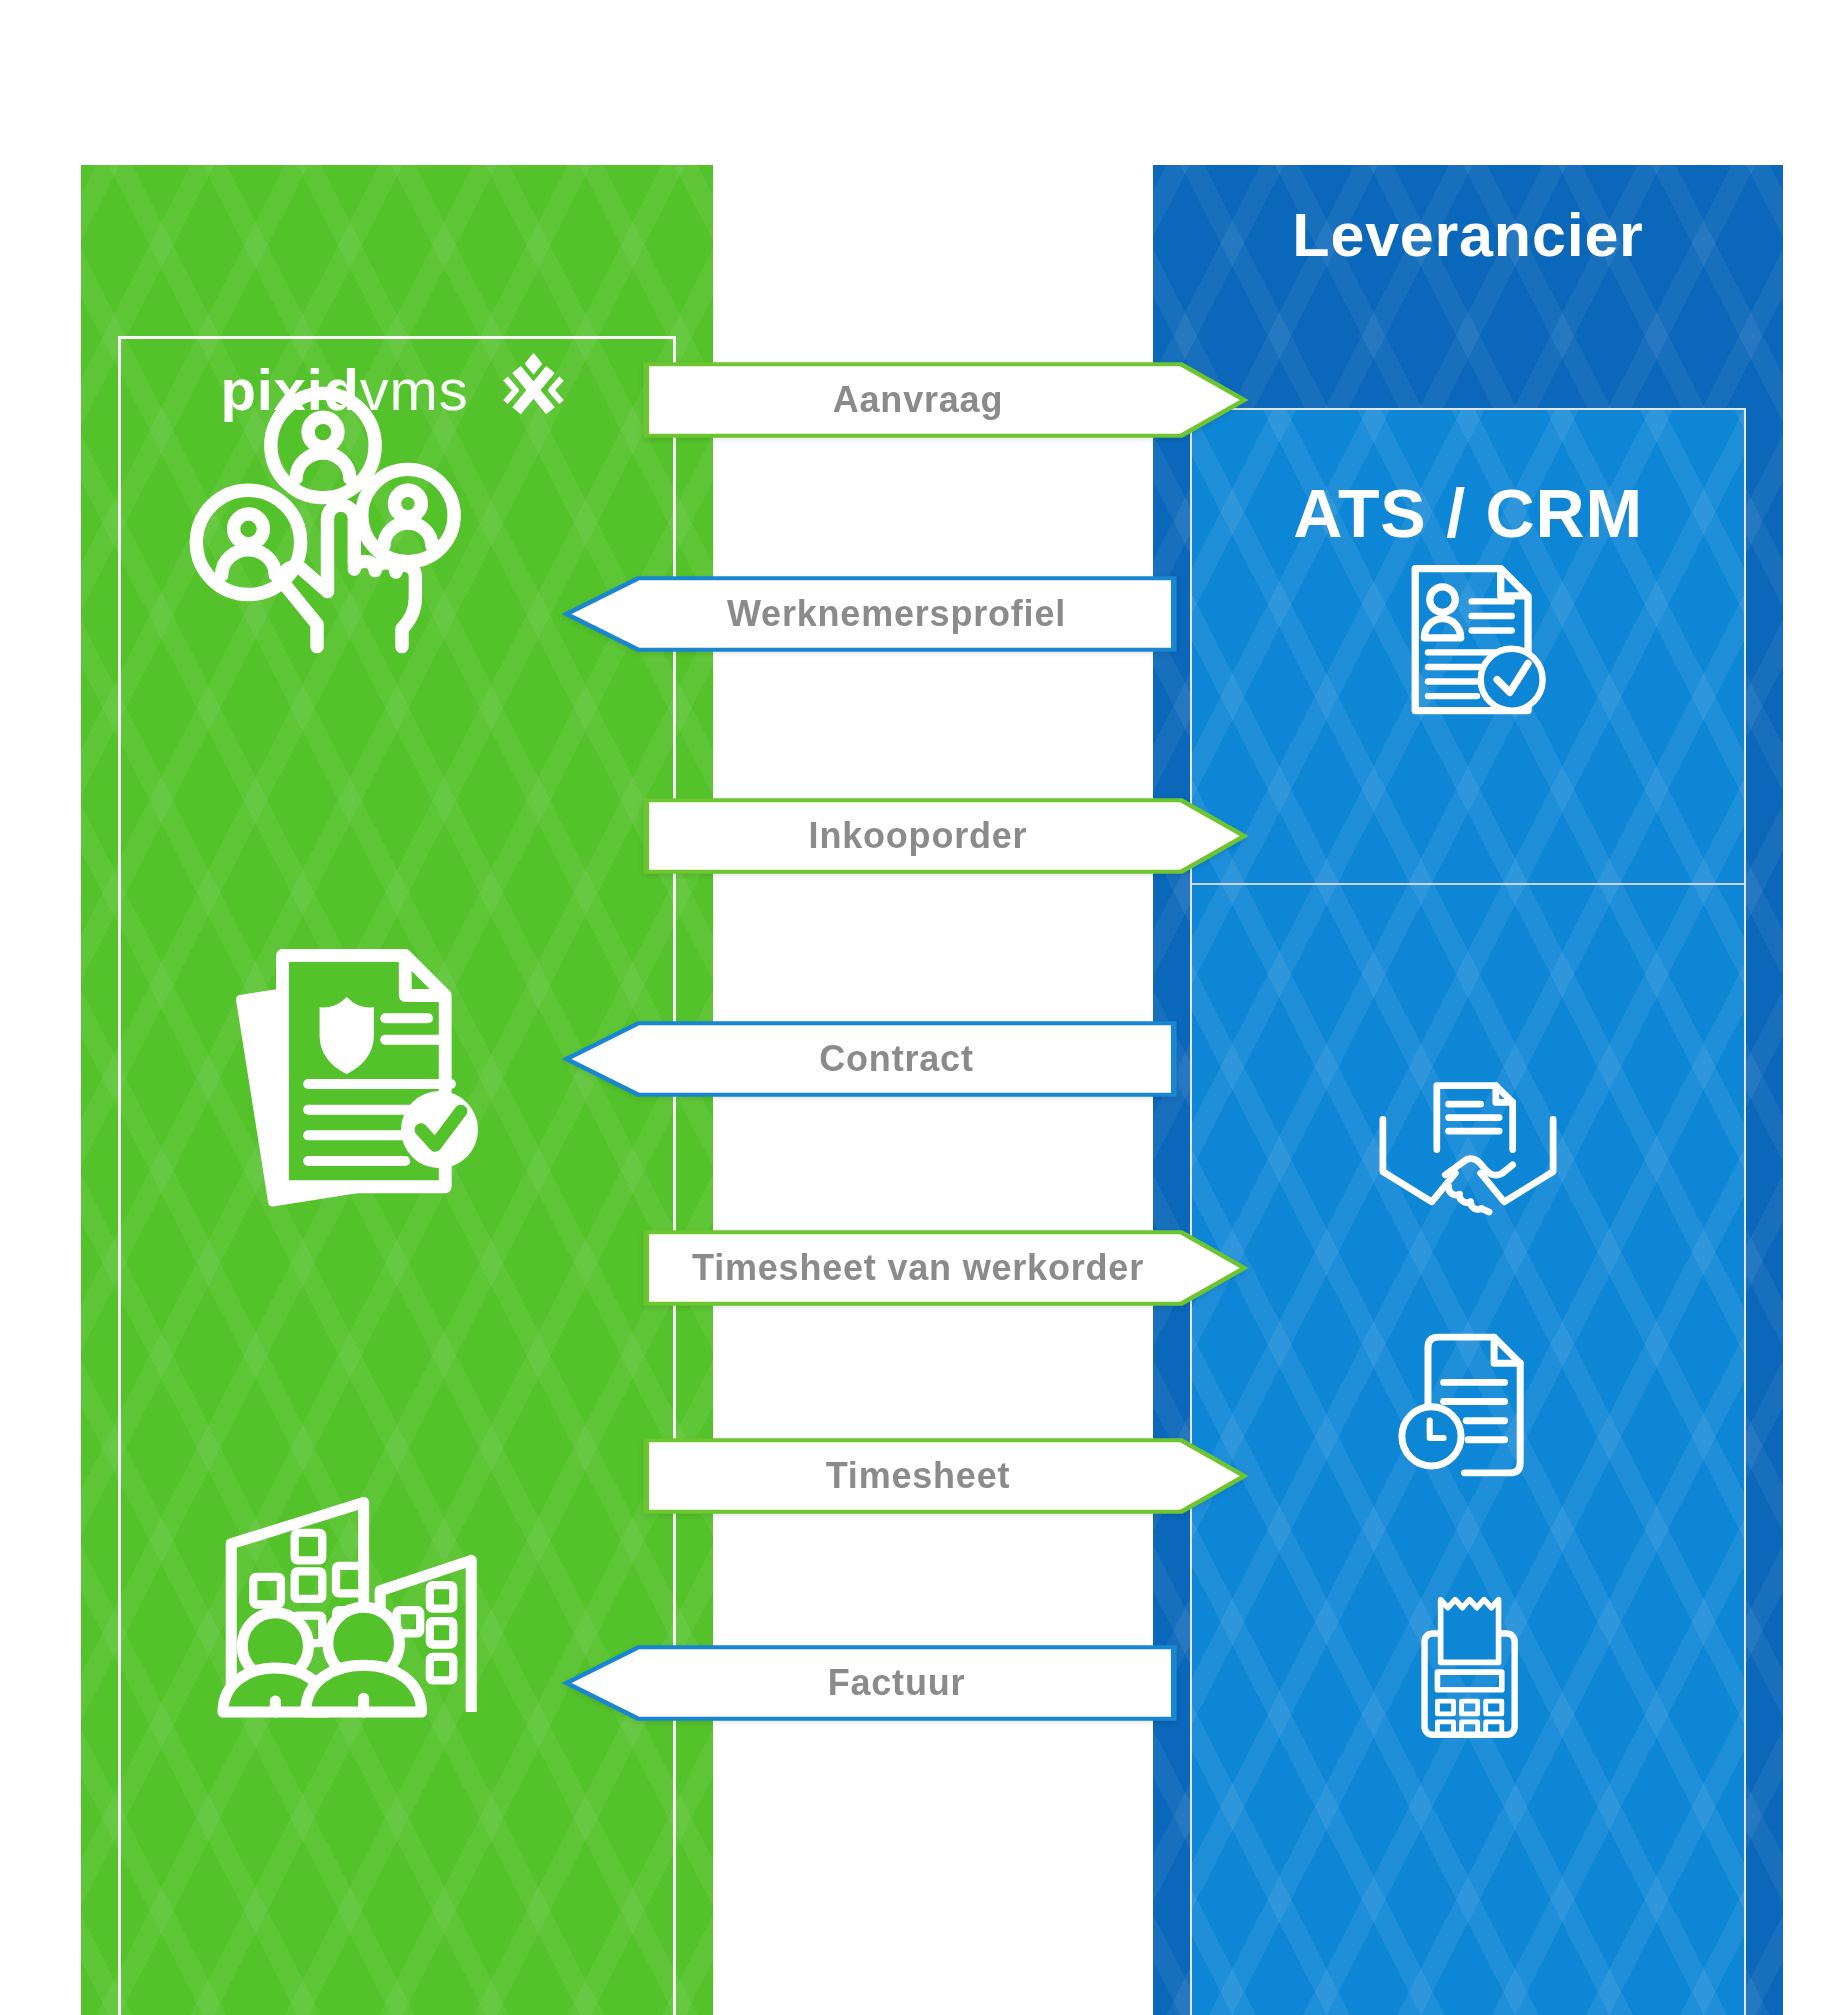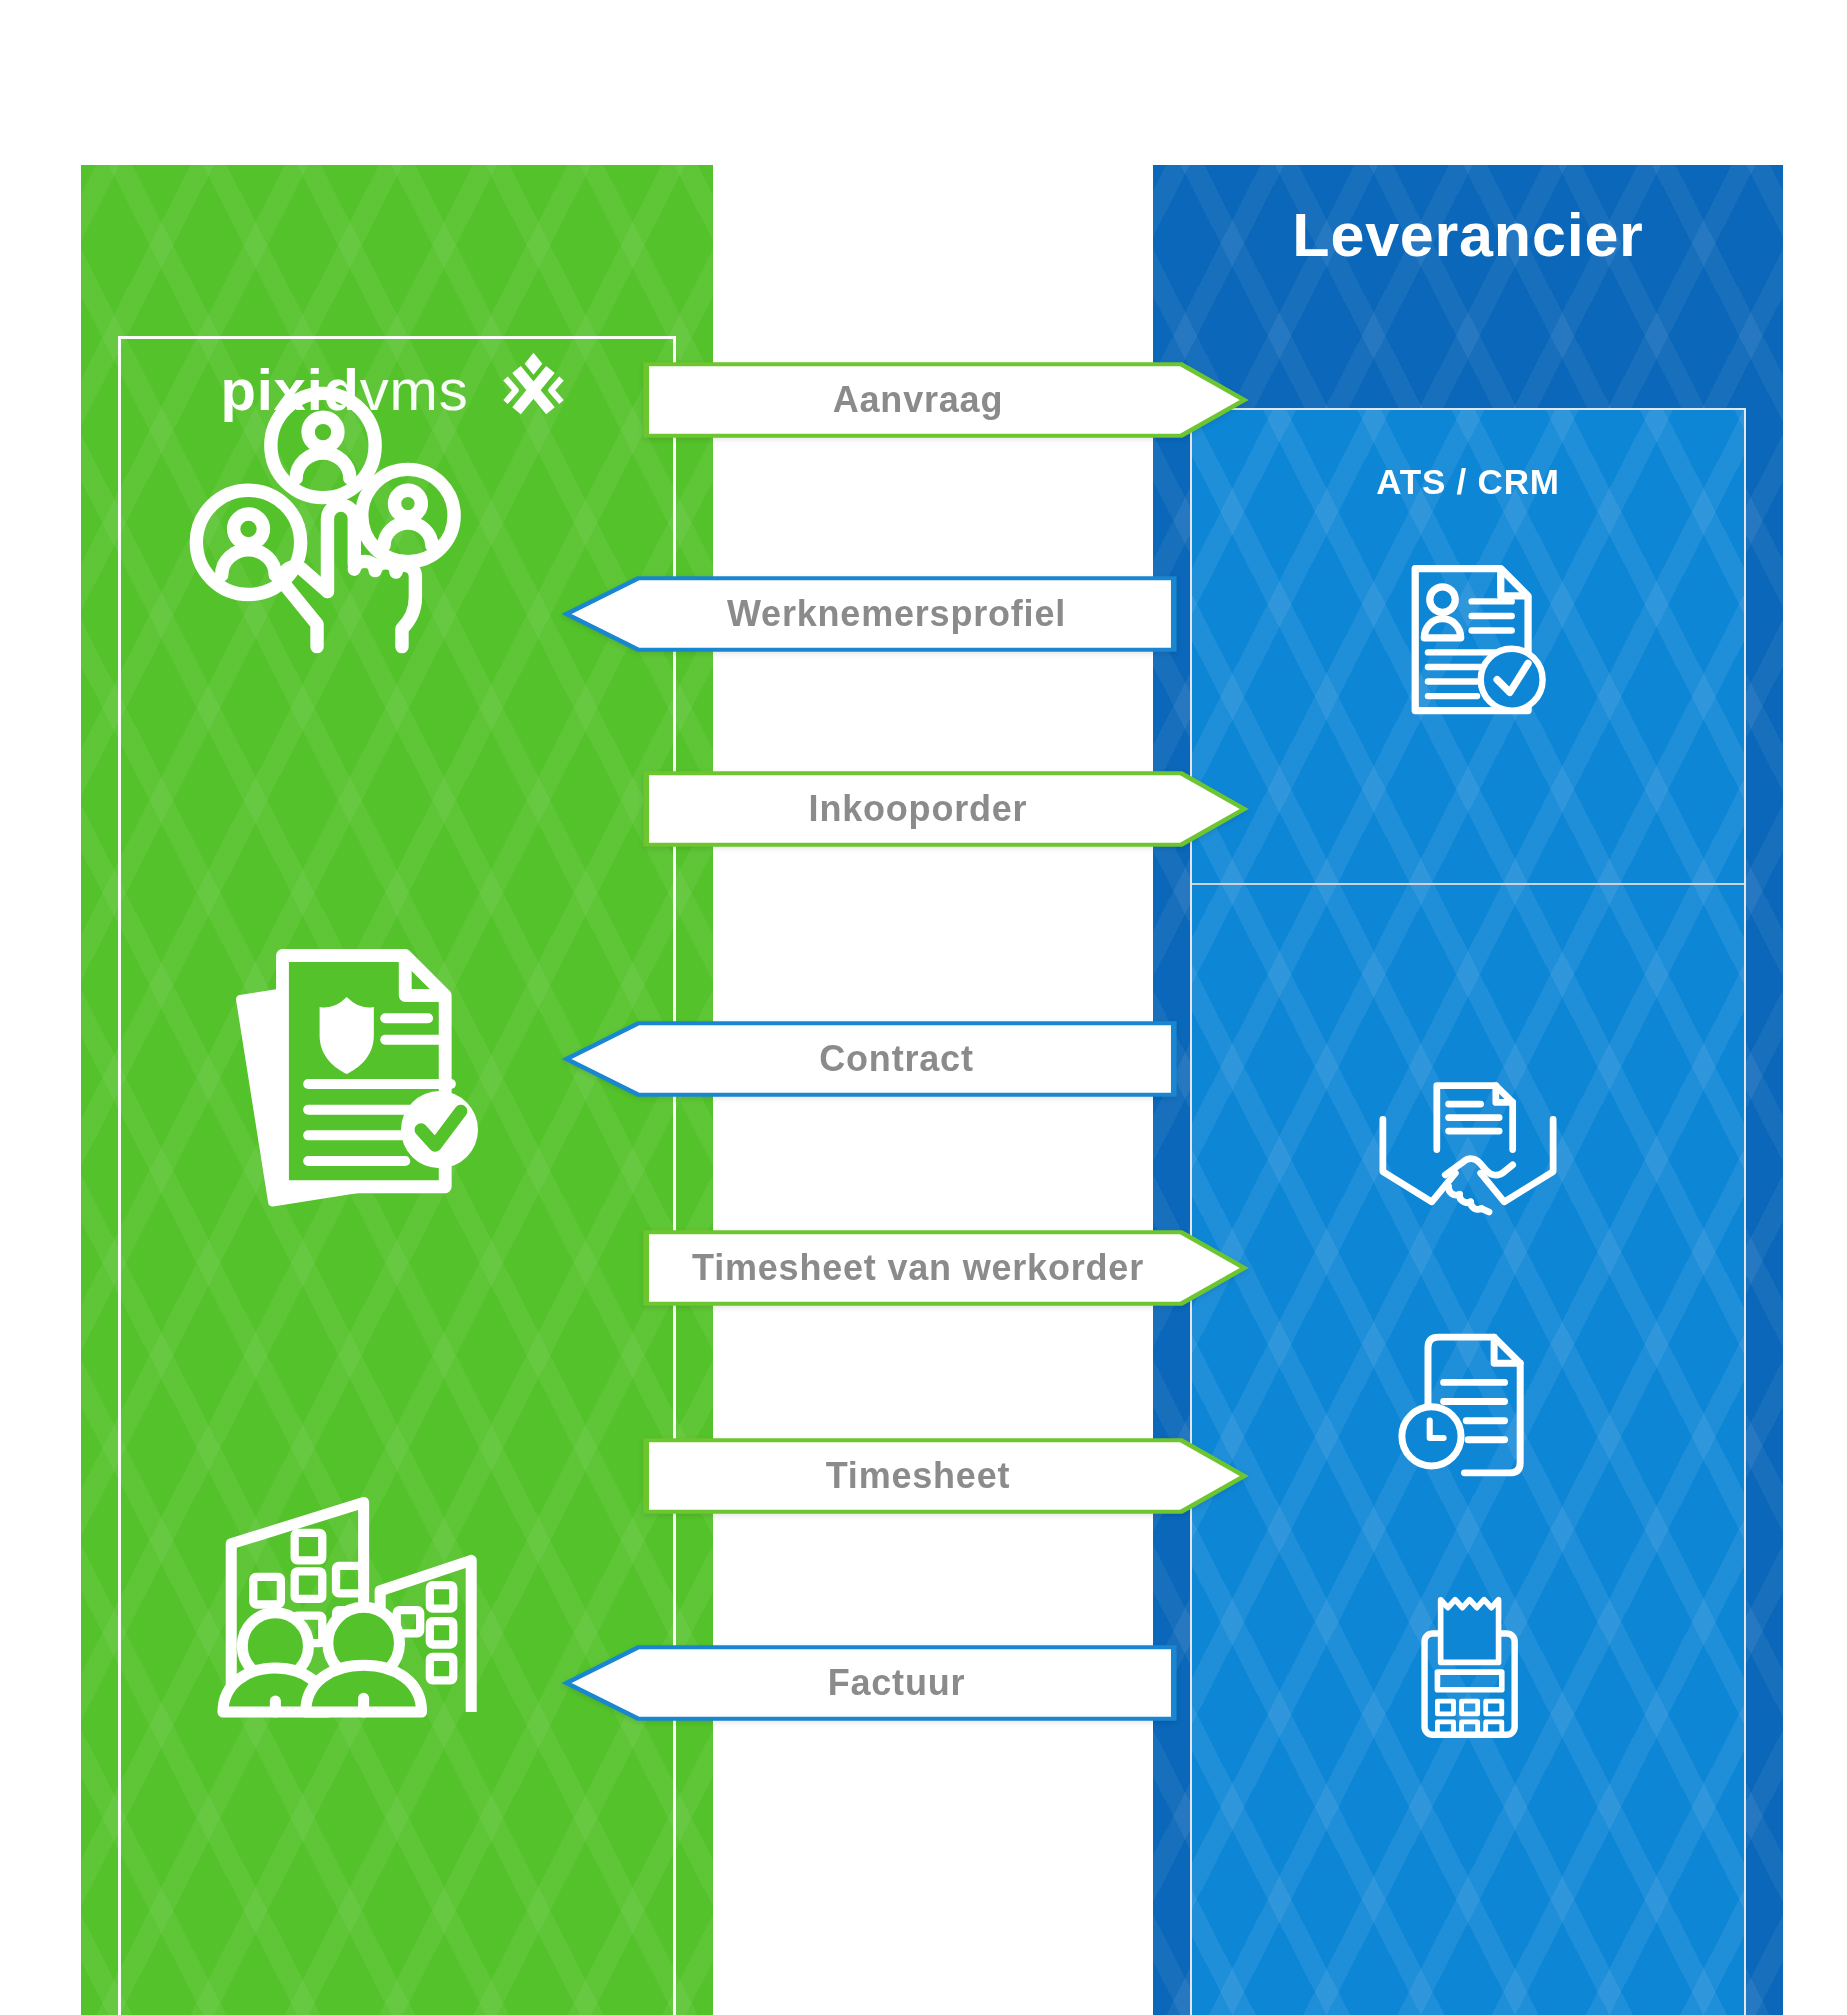--- a/index.html
+++ b/index.html
@@ -47,21 +47,21 @@
     background:
       repeating-linear-gradient(63deg, rgba(255,255,255,.07) 0 21px, transparent 21px 84px),
       repeating-linear-gradient(-63deg, rgba(255,255,255,.07) 0 21px, transparent 21px 84px);
   }
   .divider{position:absolute;left:0;right:0;top:473px;height:2.4px;background:#ccd3d8;}
 
   .big-title{
     position:absolute;left:0;right:0;text-align:center;color:#fff;font-weight:bold;
   }
   .t-leverancier{top:35px;font-size:61px;letter-spacing:0.8px;}
-  .t-ats{top:52px;font-size:35px;letter-spacing:0.8px;}
+  .t-ats{top:64px;font-size:68px;letter-spacing:0.8px;}
   .t-backoffice{top:558px;font-size:53px;letter-spacing:0.8px;}
 
   .icon{position:absolute;display:block;}
   .ic-candidates{left:93px;top:206px;width:298px;height:298px;}
   .ic-contract{left:113px;top:742px;width:314px;height:314px;}
   .ic-buildings{left:69px;top:1274px;width:339px;height:331px;}
   .ic-cv{left:50%;transform:translateX(-50%);top:135px;width:187px;height:182px;}
   .ic-handshake{left:50%;transform:translateX(-50%);top:657px;width:211px;height:177px;}
   .ic-clock{left:50%;transform:translateX(-50%);top:908px;width:174px;height:174px;}
   .ic-calc{left:50%;transform:translateX(-50%);top:1172px;width:161px;height:185px;}
@@ -70,21 +70,21 @@
   .arrow{position:absolute;height:76px;z-index:5;}
   .arrow svg{position:absolute;inset:0;width:100%;height:100%;filter:drop-shadow(0 2.4px 2.4px rgba(0,0,0,.10));}
   .arrow .lbl{
     position:absolute;inset:0;display:flex;align-items:center;justify-content:center;
     font-weight:bold;font-size:36px;color:var(--label);letter-spacing:0.8px;
   }
   .arrow.right{left:643px;width:606px;}
   .arrow.right .lbl{padding-right:56px;}
   .arrow.left{left:560px;width:617px;}
   .arrow.left .lbl{padding-left:56px;}
-  .a1{top:362px}.a2{top:576px}.a3{top:771px}.a4{top:1021px}
+  .a1{top:362px}.a2{top:576px}.a3{top:798px}.a4{top:1021px}
   .a5{top:1230px}.a6{top:1438px}.a7{top:1645px}
 
   .stroke{fill:none;stroke:#fff;stroke-linejoin:round;}
   .round{stroke-linecap:round;}
 </style>
 </head>
 <body>
 
 <div class="panel panel-left">
   <div class="pattern"></div>

